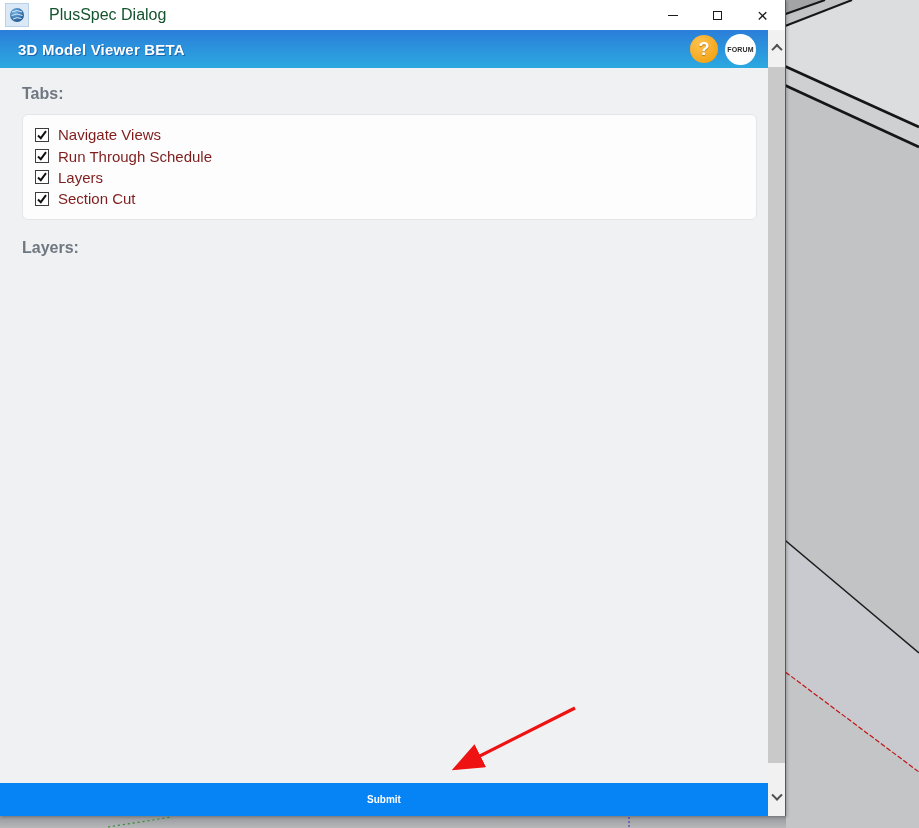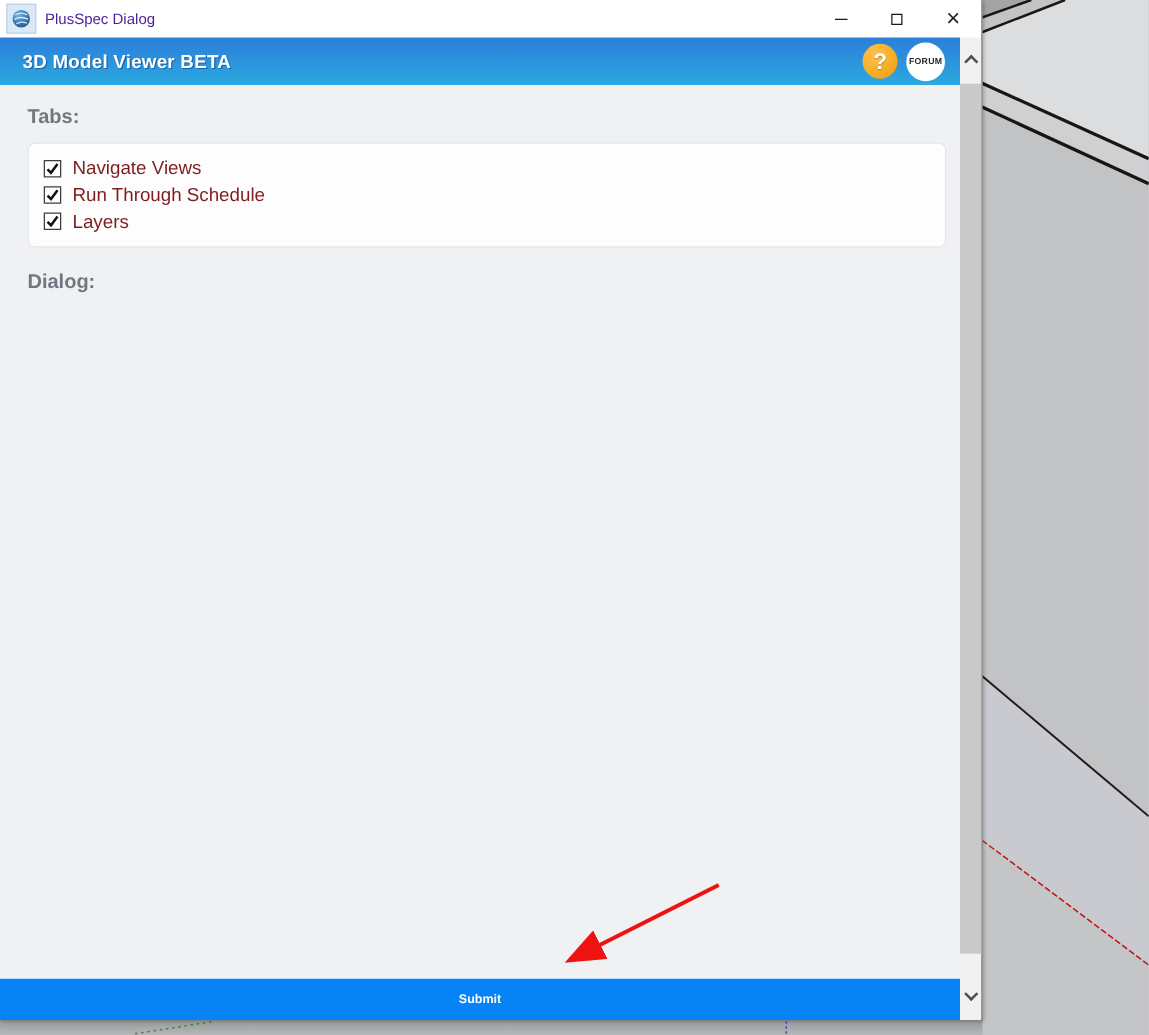--- a/index.html
+++ b/index.html
@@ -11,21 +11,21 @@
 
   
   .dialog { position:absolute; left:0; top:0; width:786px; height:816px; z-index:1;
             background:#fff; border-right:1px solid #58585a; border-bottom:1px solid #58585a;
             box-shadow:1px 1px 3px rgba(0,0,0,.25); }
 
   
   .titlebar { height:30px; background:#ffffff; display:flex; align-items:center; position:relative; }
   .app-icon-btn { width:24px; height:24px; margin-left:5px; display:flex; align-items:center; justify-content:center;
                   background:#dbe8f5; border:1px solid #b9d2ea; }
-  .titlebar-title { font-size:12px; color:#4c1d95; margin-left:7px; }
+  .titlebar-title { font-size:16px; color:#14532d; margin-left:20px; }
   .win-controls { position:absolute; right:0; top:0; height:30px; display:flex; }
   .win-btn { width:45px; height:30px; display:flex; align-items:center; justify-content:center; cursor:default; }
   .glyph-min { width:10px; height:0; border-top:1.2px solid #1a1a1a; display:block; }
   .glyph-max { width:9px; height:9px; border:1.2px solid #1a1a1a; display:block; }
   .glyph-close { font-size:19px; font-weight:300; color:#1a1a1a; line-height:1; }
 
   
   .banner { position:absolute; left:0; top:30px; width:768px; height:38px;
             background:linear-gradient(#2b7ed9, #2ba9e0);
             display:flex; align-items:center; }
@@ -160,23 +160,31 @@
         <span class="check-label">Run Through Schedule</span>
       </div>
       <div class="check-row">
         <span class="checkbox checked">
           <svg class="mark" width="12" height="12" viewBox="0 0 12 12">
               <polyline points="2,6.5 4.8,9.2 10,2.2" fill="none" stroke="#111" stroke-width="2"></polyline>
             </svg>
         </span>
         <span class="check-label">Layers</span>
       </div>
-    </div>
-
-    <div class="section-label" style="margin-top:19px;">Dialog:</div>
+      <div class="check-row">
+        <span class="checkbox checked">
+          <svg class="mark" width="12" height="12" viewBox="0 0 12 12">
+              <polyline points="2,6.5 4.8,9.2 10,2.2" fill="none" stroke="#111" stroke-width="2"></polyline>
+            </svg>
+        </span>
+        <span class="check-label">Section Cut</span>
+      </div>
+    </div>
+
+    <div class="section-label" style="margin-top:19px;">Layers:</div>
 
   </div>
 
   <div class="submit-bar">
     <span class="submit-label">Submit</span>
   </div>
 
   <div class="scrollbar">
     <div class="sb-btn up">
         <span class="chev up"></span>

